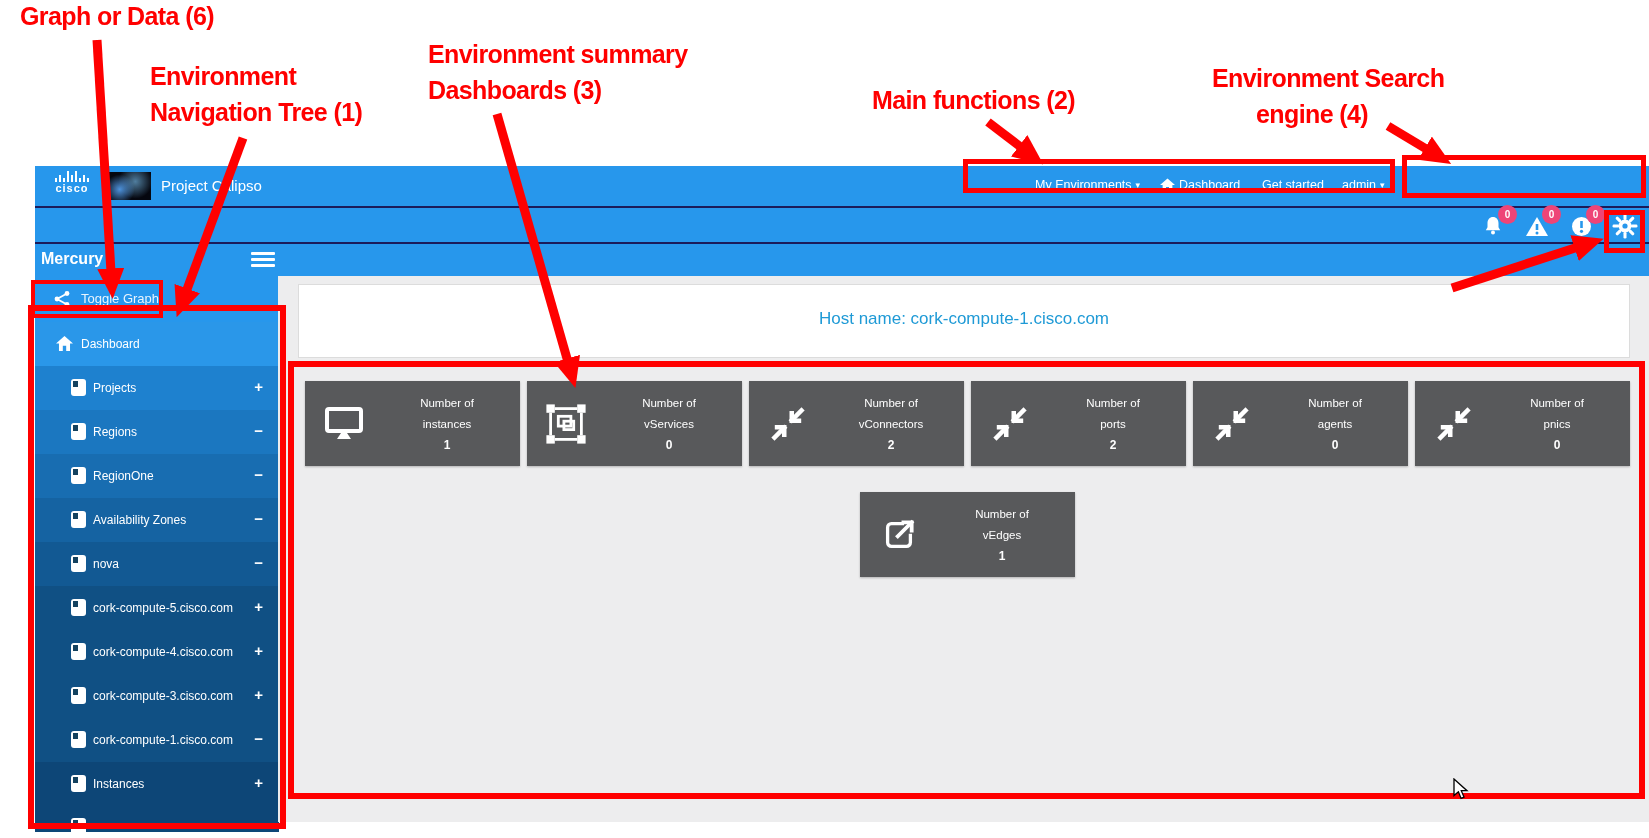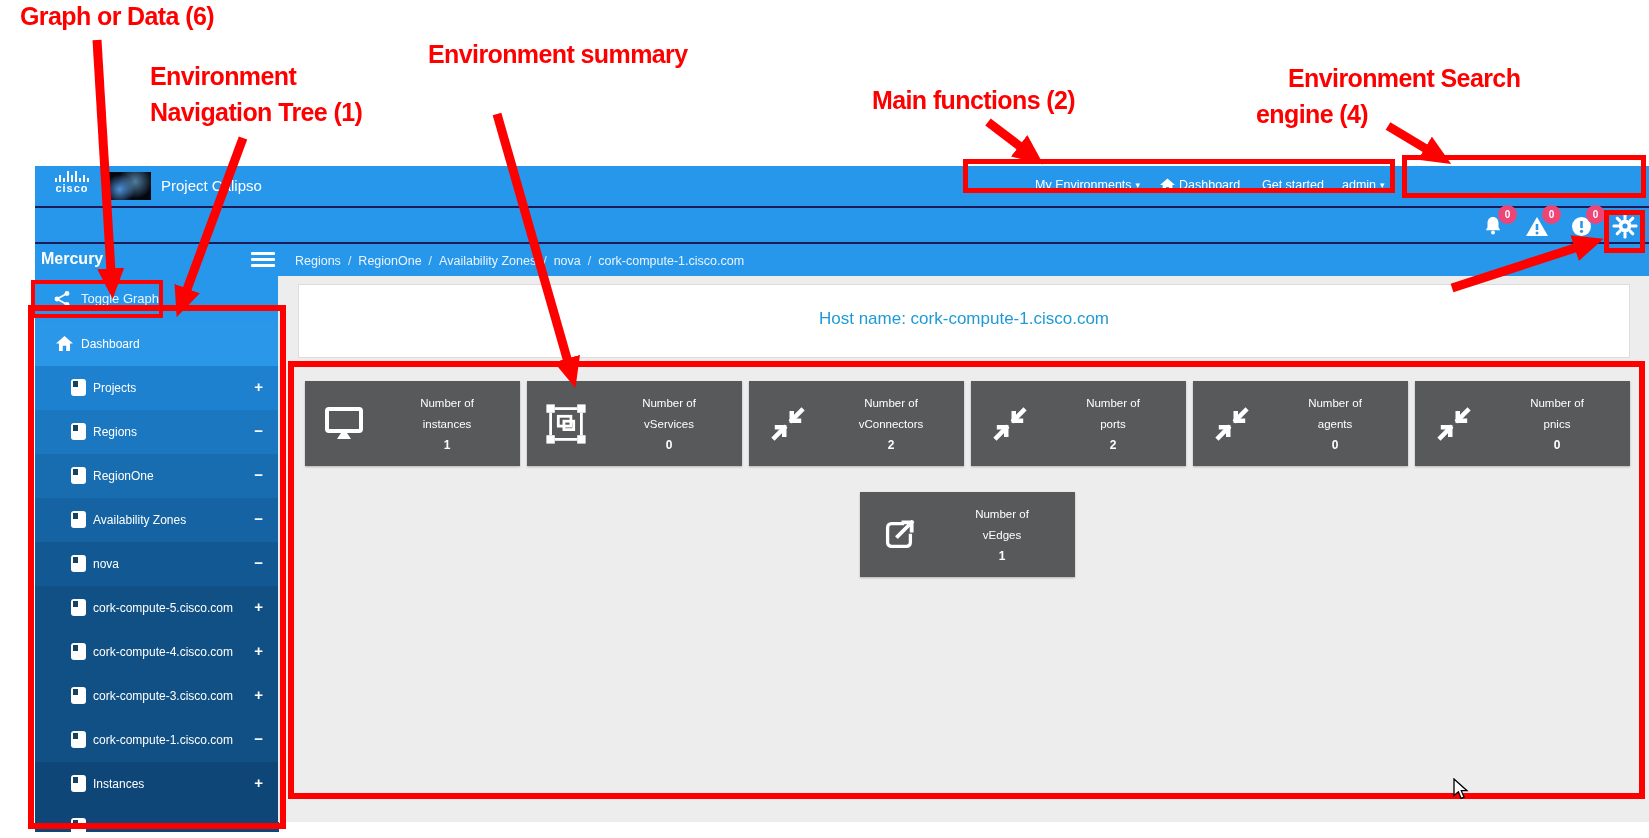--- a/index.html
+++ b/index.html
@@ -173,23 +173,20 @@
 
   <div class="bar hdr3">
     <div class="sidebar-head">
       <span class="mercury">Mercury</span>
       <div class="hamburger">
           <i></i>
           <i></i>
           <i></i>
         </div>
     </div>
-    <div class="crumbs">
-      <span>Regions</span><span class="sep">/</span><span>RegionOne</span><span class="sep">/</span><span>Availability Zones</span><span class="sep">/</span><span>nova</span><span class="sep">/</span><span>cork-compute-1.cisco.com</span>
-    </div>
   </div>
 
   <div class="sidebar">
     <div class="tg-row">
       <svg width="18" height="18" viewBox="0 0 18 18">
           <line x1="4" y1="9" x2="14" y2="3.5" stroke="#fff" stroke-width="1.8"></line>
           <line x1="4" y1="9" x2="14" y2="14.5" stroke="#fff" stroke-width="1.8"></line>
           <circle cx="4" cy="9" r="2.4" fill="#fff"></circle>
           <circle cx="14" cy="3.5" r="2.4" fill="#fff"></circle>
           <circle cx="14" cy="14.5" r="2.4" fill="#fff"></circle>
@@ -434,21 +431,22 @@
     <line x1="497" y1="114" x2="568" y2="362" stroke="#ff0000" stroke-width="9" marker-end="url(#ah)"></line>
     <line x1="988" y1="122" x2="1022" y2="148" stroke="#ff0000" stroke-width="9" marker-end="url(#ah)"></line>
     <line x1="1388" y1="126" x2="1428" y2="150" stroke="#ff0000" stroke-width="9" marker-end="url(#ah)"></line>
     <line x1="1452" y1="288" x2="1578" y2="247" stroke="#ff0000" stroke-width="9" marker-end="url(#ah)"></line>
   </svg>
 
   <div class="ann" style="left:20px;  top:2px">Graph or Data (6)</div>
   <div class="ann" style="left:150px; top:62px">Environment</div>
   <div class="ann" style="left:150px; top:98px">Navigation Tree (1)</div>
   <div class="ann" style="left:428px; top:40px">Environment summary</div>
+  <div class="ann" style="left:428px; top:76px">Dashboards (3)</div>
   <div class="ann" style="left:872px; top:86px">Main functions (2)</div>
-  <div class="ann" style="left:1288px; top:64px">Environment Search</div>
+  <div class="ann" style="left:1212px; top:64px">Environment Search</div>
   <div class="ann" style="left:1256px; top:100px">engine (4)</div>
 
   <svg class="cursor-svg" style="left:1452px; top:778px" width="18" height="24" viewBox="0 0 18 24">
     <path d="M2,1 L2,17.5 L6.4,13.8 L9.1,20.4 L12,19.1 L9.3,12.7 L15,12.7 Z" fill="#fff" stroke="#000" stroke-width="1.3"></path>
   </svg>
 
 </div>
 
 </body></html>

